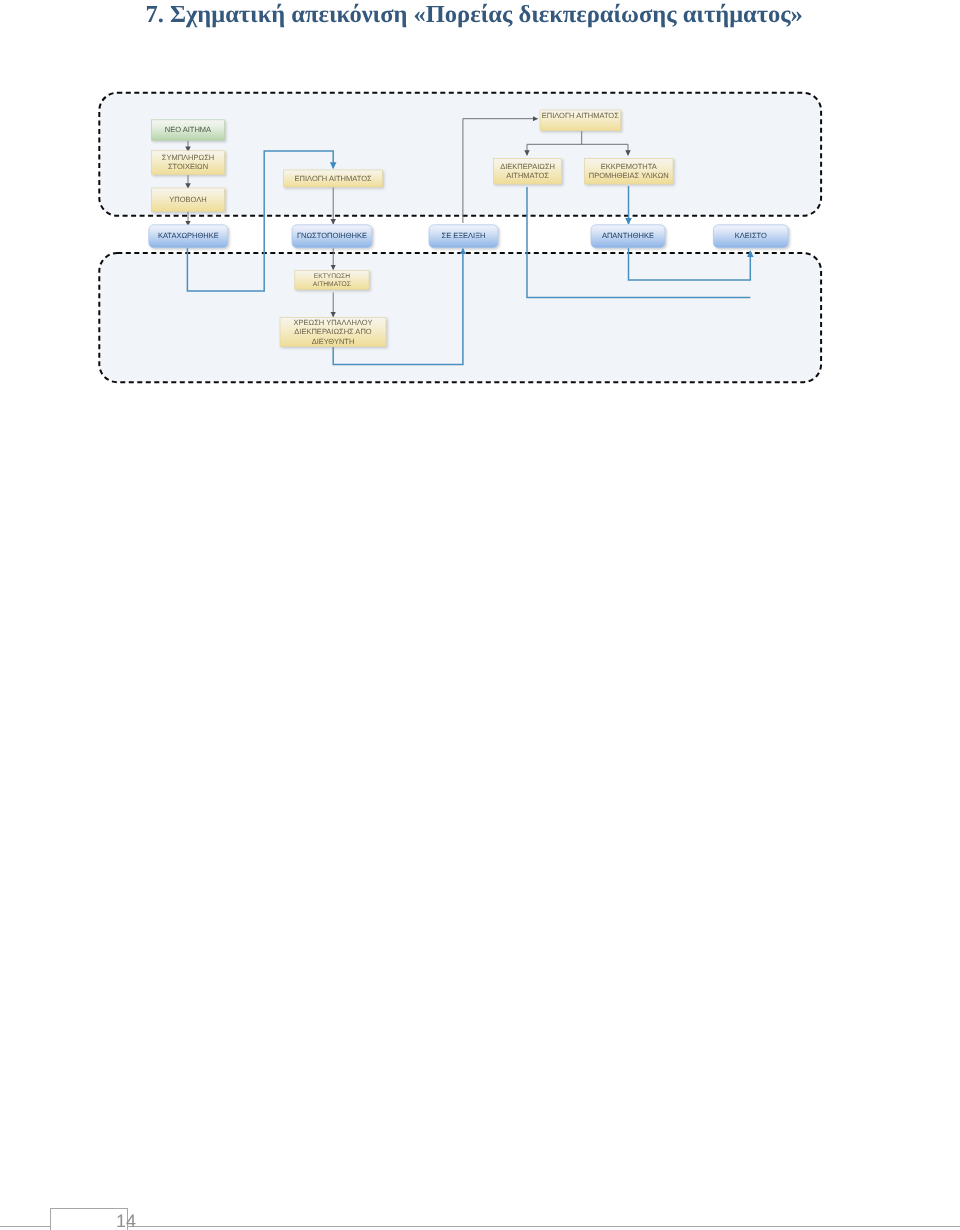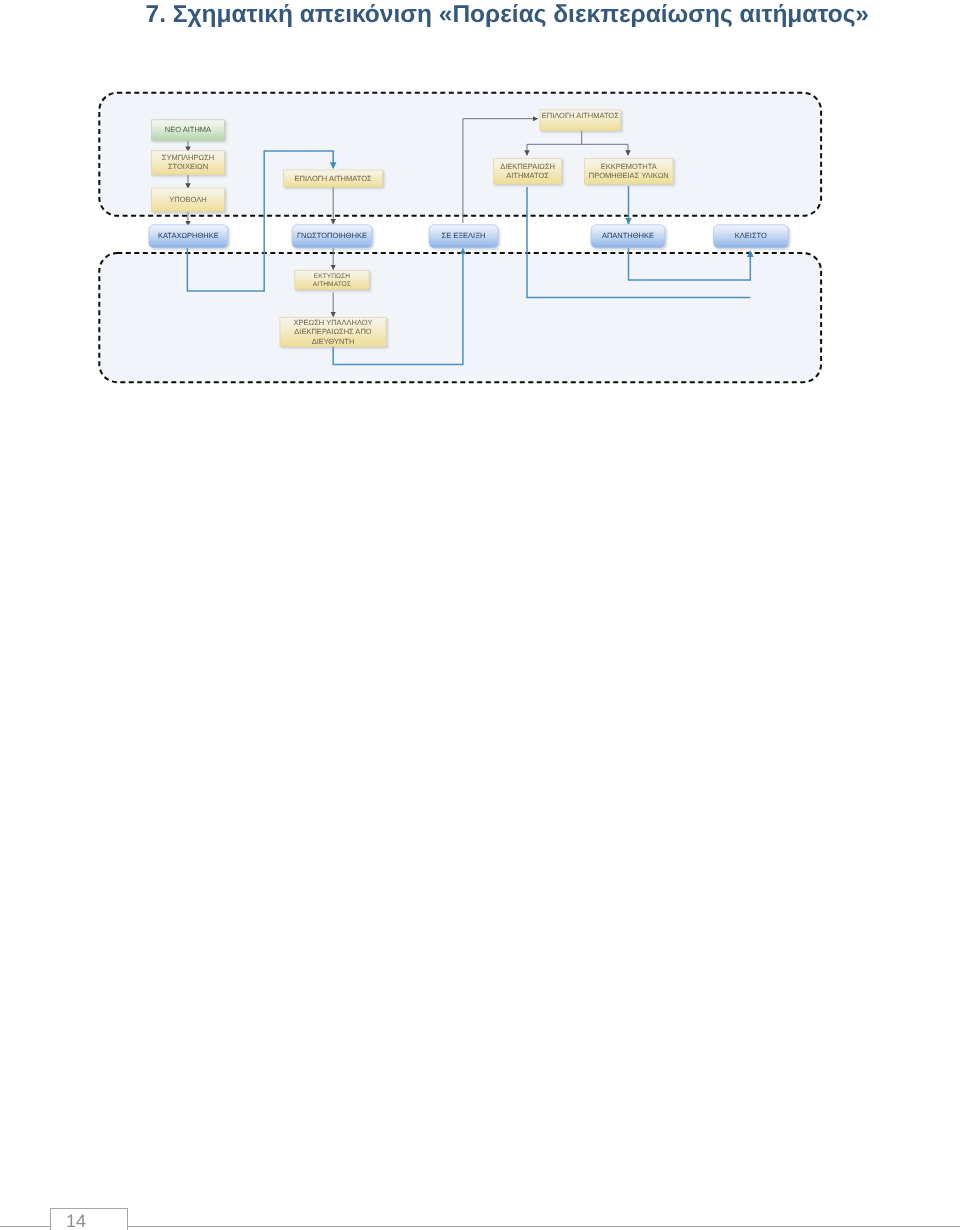--- a/index.html
+++ b/index.html
@@ -1,22 +1,22 @@
 <!DOCTYPE html>
 <html><head>
 <meta charset="utf-8">
 <style>
   html,body{margin:0;padding:0;}
   body{width:960px;height:1230px;background:#ffffff;font-family:"Liberation Sans",sans-serif;position:relative;overflow:hidden;-webkit-font-smoothing:antialiased;text-rendering:geometricPrecision;}
   svg text{-webkit-font-smoothing:antialiased;}
-  #page-title{position:absolute;left:145.5px;top:0.5px;font-family:Liberation Sans, sans-serif;font-weight:bold;font-size:24.5px;color:#35597d;white-space:nowrap;letter-spacing:0px;}
+  #page-title{position:absolute;left:145.5px;top:0.5px;font-family:Liberation Serif, serif;font-weight:bold;font-size:24.5px;color:#35597d;white-space:nowrap;letter-spacing:0px;}
   #diagram{position:absolute;left:0;top:0;width:960px;height:420px;}
   #footer-line{position:absolute;left:0;top:1226px;width:960px;height:1px;background:#a6a6a6;}
   #page-tab{position:absolute;left:50px;top:1207.5px;width:78px;height:23px;border:1px solid #a6a6a6;border-bottom:none;background:#ffffff;box-sizing:border-box;}
-  #page-num{position:absolute;left:66px;top:1213px;width:78px;text-align:left;font-family:"Liberation Sans",sans-serif;font-size:18px;color:#8f8f8f;line-height:16px;}
+  #page-num{position:absolute;left:58px;top:1213px;width:78px;text-align:right;font-family:"Liberation Sans",sans-serif;font-size:18px;color:#8f8f8f;line-height:16px;}
 </style>
 </head>
 <body>
 
 <div id="page-title">7. Σχηματική απεικόνιση «Πορείας διεκπεραίωσης αιτήματος»</div>
 
 <svg id="diagram" viewBox="0 0 960 420" width="960" height="420" xmlns="http://www.w3.org/2000/svg">
   <defs>
     <linearGradient id="gGreen" x1="0" y1="0" x2="0" y2="1">
       <stop offset="0%" stop-color="#f4f6f3"></stop>

